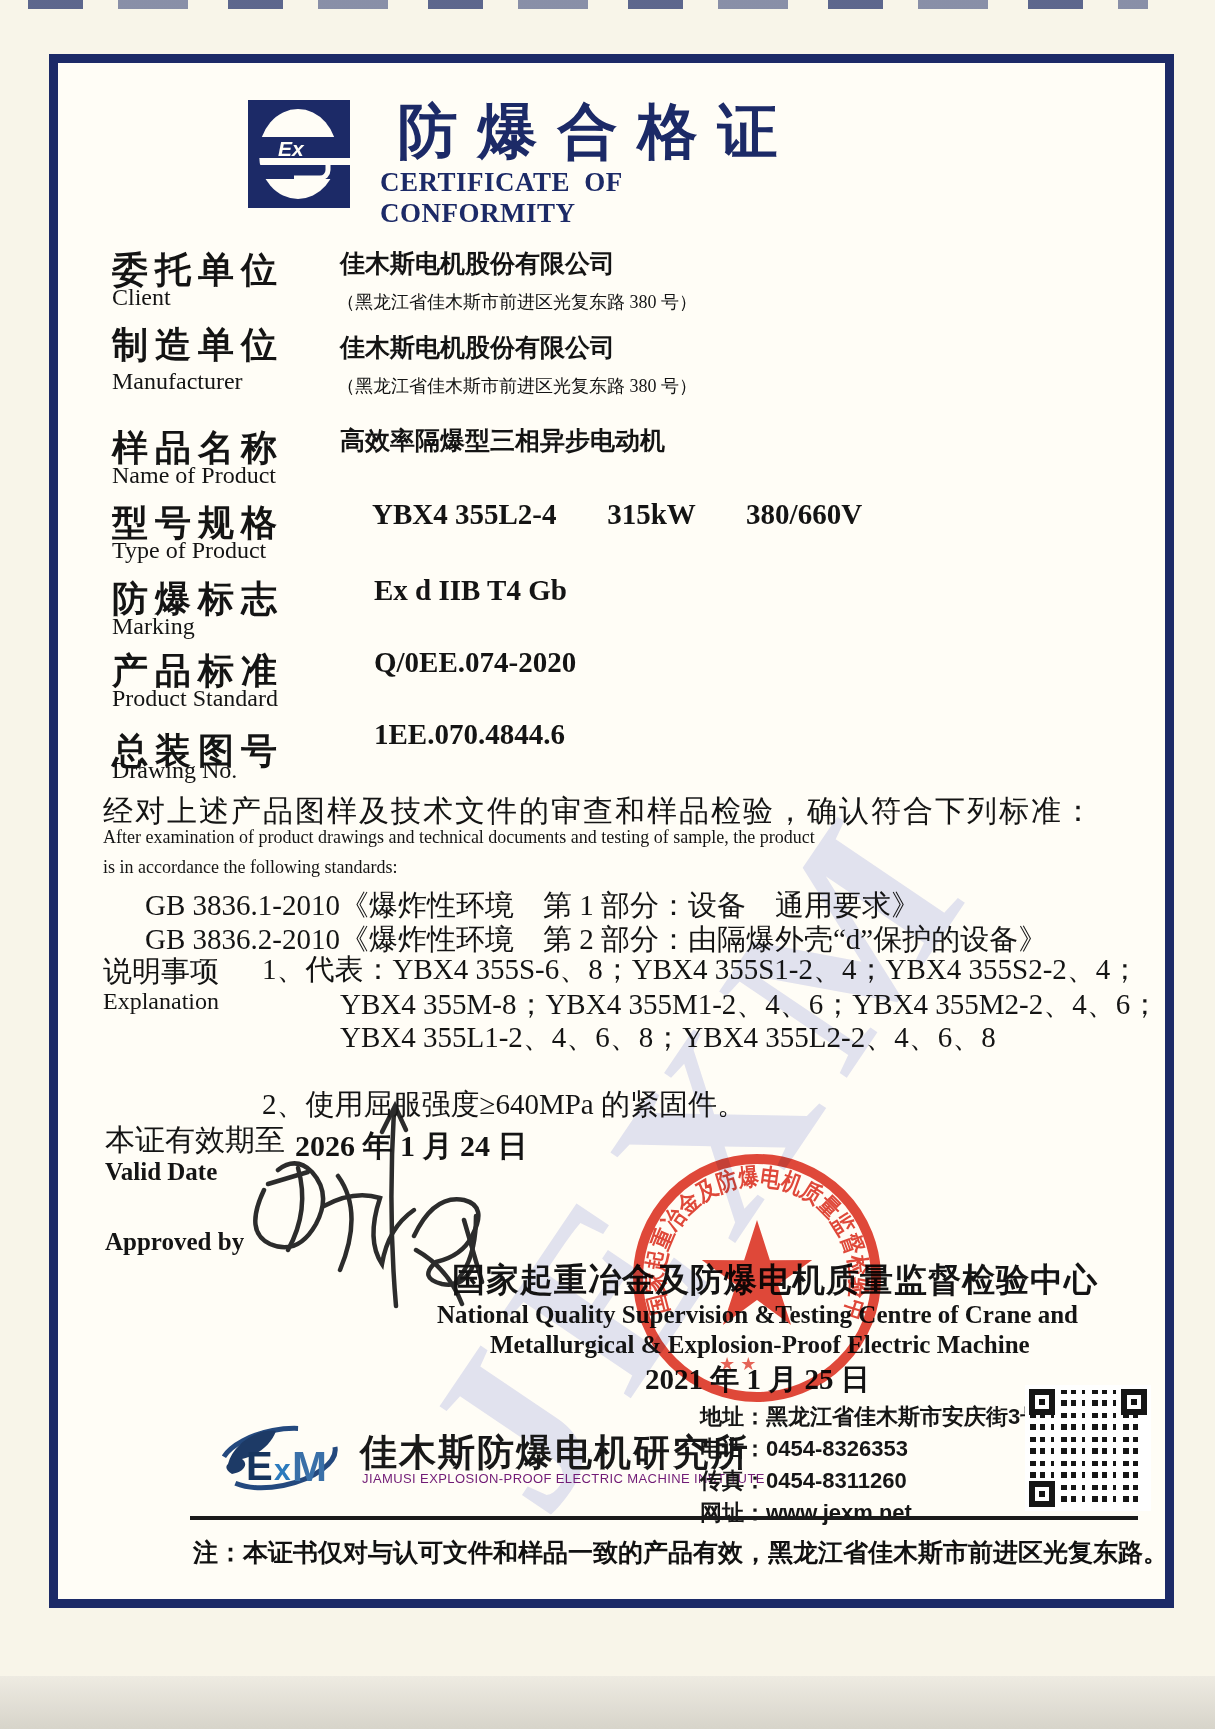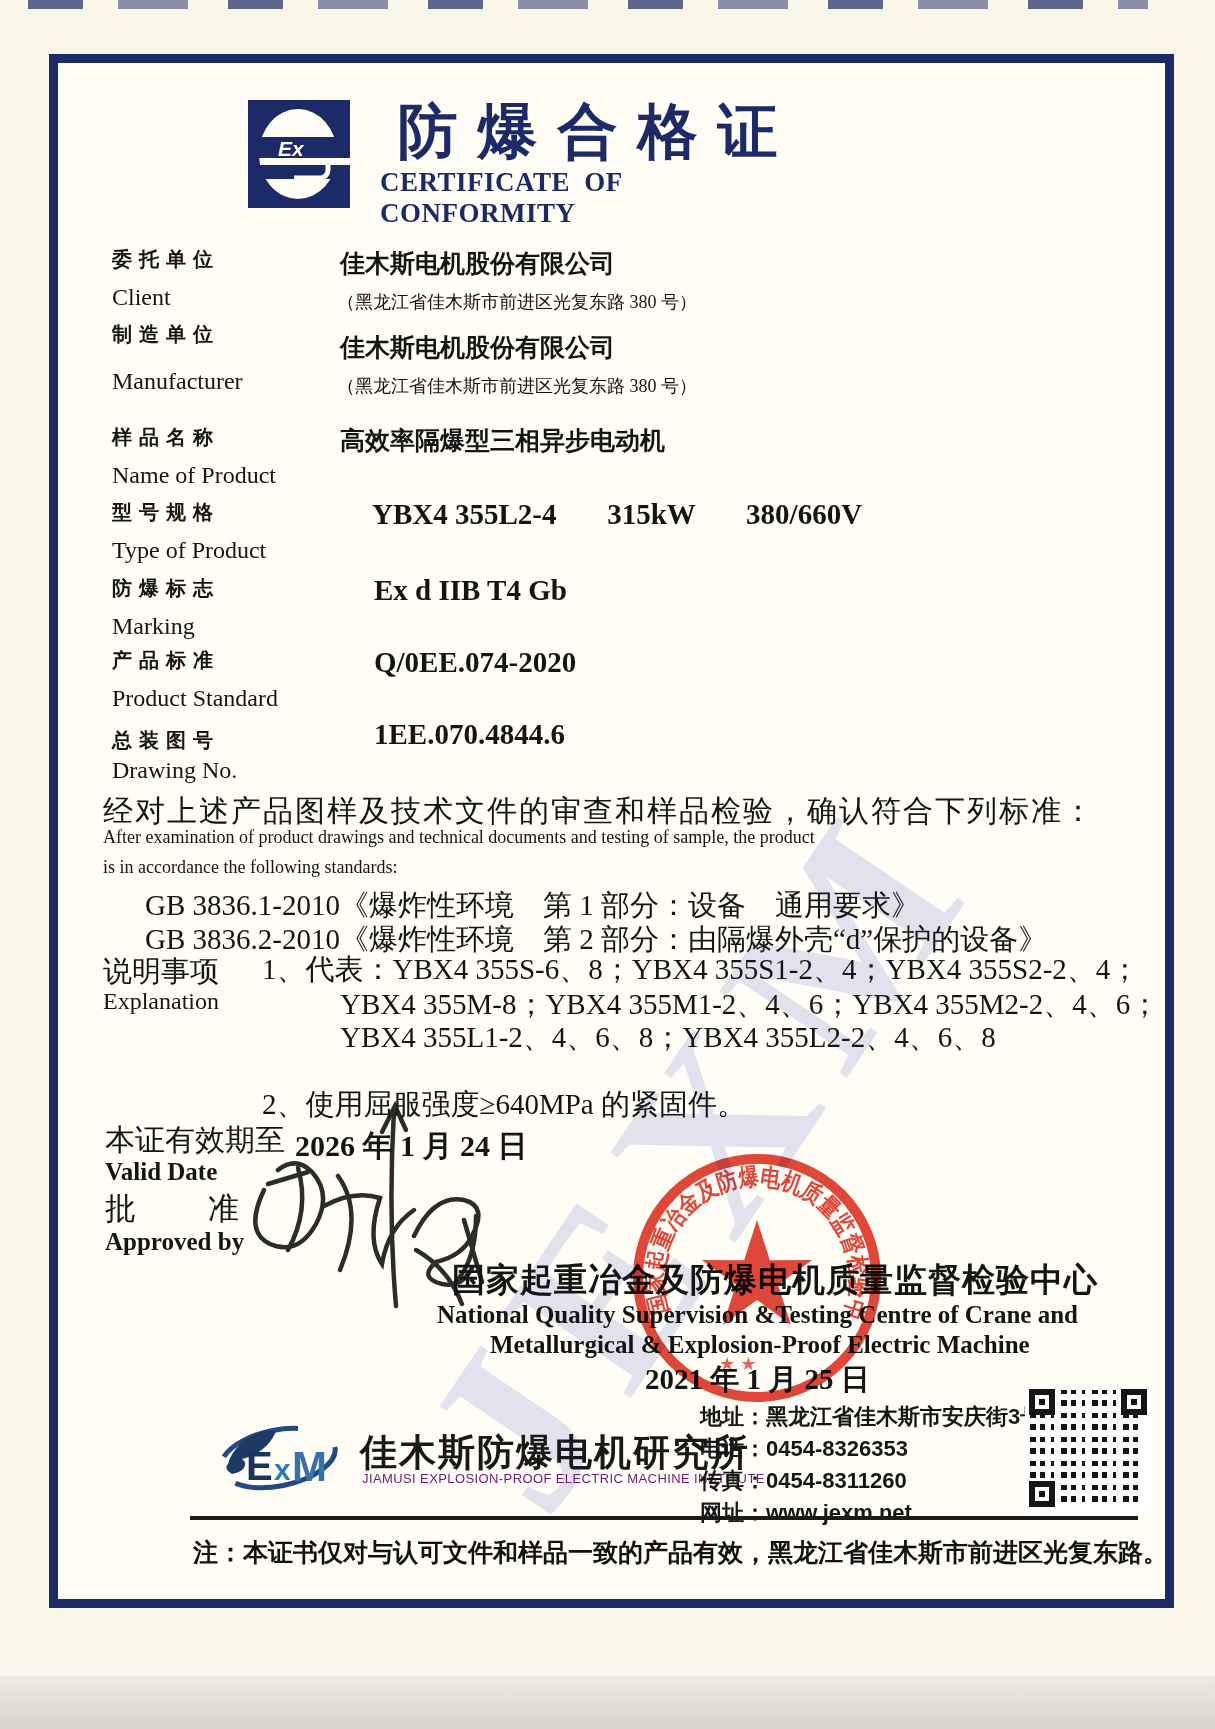--- a/index.html
+++ b/index.html
@@ -31,21 +31,21 @@
     font-family:"Liberation Serif",serif;
     z-index:1;pointer-events:none;
   }
   .z2{z-index:2;}
   .title-cn{left:395px;top:92px;width:405px;text-align:center;
     font-size:60px;font-weight:bold;letter-spacing:20px;color:#1c2a67;}
   .title-en{left:380px;top:167px;width:420px;
     font-size:27px;font-weight:bold;letter-spacing:.5px;word-spacing:7px;color:#1c2a67;}
   .cert-no{left:380px;top:199px;width:420px;text-align:center;
     font-size:27px;font-weight:600;color:#111;}
-  .flabel{left:112px;font-size:20px;font-weight:600;letter-spacing:7px;}
+  .flabel{left:112px;font-size:36px;font-weight:600;letter-spacing:7px;}
   .flabel-en{left:112px;font-size:24px;}
   .fvalue{left:340px;font-size:25px;font-weight:bold;}
   .faddr{left:337px;font-size:18px;}
   .stmt-cn{left:103px;top:791px;font-size:30px;letter-spacing:2px;font-weight:500;}
   .stmt-en{left:103px;font-size:18px;}
   .gb{left:145px;font-size:29px;font-weight:500;}
   .expl{font-size:29px;font-weight:500;}
   .sig-svg{left:218px;top:1068px;}
   .stamp-wrap{left:627px;top:1148px;mix-blend-mode:multiply;opacity:.93;z-index:4;}
   .auth-cn{left:452px;top:1258px;font-size:33px;font-weight:600;letter-spacing:1px;z-index:3;}
@@ -135,21 +135,20 @@
   <div class="abs z2" style="left:103px;top:988px;font-size:24px;">Explanation</div>
   <div class="abs z2 expl" style="left:262px;top:950px;">1、代表：YBX4 355S-6、8；YBX4 355S1-2、4；YBX4 355S2-2、4；</div>
   <div class="abs z2 expl" style="left:340px;top:985px;">YBX4 355M-8；YBX4 355M1-2、4、6；YBX4 355M2-2、4、6；</div>
   <div class="abs z2 expl" style="left:340px;top:1018px;">YBX4 355L1-2、4、6、8；YBX4 355L2-2、4、6、8</div>
   <div class="abs z2 expl" style="left:262px;top:1085px;">2、使用屈服强度≥640MPa 的紧固件。</div>
 
   <div class="abs z2" style="left:105px;top:1120px;font-size:30px;font-weight:500;">本证有效期至</div>
   <div class="abs z2" style="left:105px;top:1158px;font-size:25px;font-weight:600;">Valid Date</div>
   <div class="abs z2" style="left:295px;top:1126px;font-size:30px;font-weight:600;">2026 年 1 月 24 日</div>
 
-  <div class="abs z2" style="left:105px;top:1188px;font-size:31px;font-weight:500;letter-spacing:72px;">批准</div>
   <div class="abs z2" style="left:105px;top:1228px;font-size:25px;font-weight:600;">Approved by</div>
 
   <svg class="abs sig-svg" width="290" height="255" viewBox="0 0 290 255" style="z-index:3;">
     <g stroke="#1b1b1b" stroke-width="4.5" fill="none" stroke-linecap="round" opacity=".92">
       <path d="M46 122 q-20 42 6 54 q28 12 46 -20 q16 -30 -4 -52 q-16 -16 -34 -2"></path>
       <path d="M50 116 l40 -12"></path>
       <path d="M80 100 q12 42 -10 82"></path>
       <path d="M120 108 q26 36 2 94"></path>
       <path d="M106 138 q30 -16 56 -8 q-14 42 2 66 q6 -36 32 -54"></path>
       <path d="M178 238 q-8 -92 -2 -196"></path>

